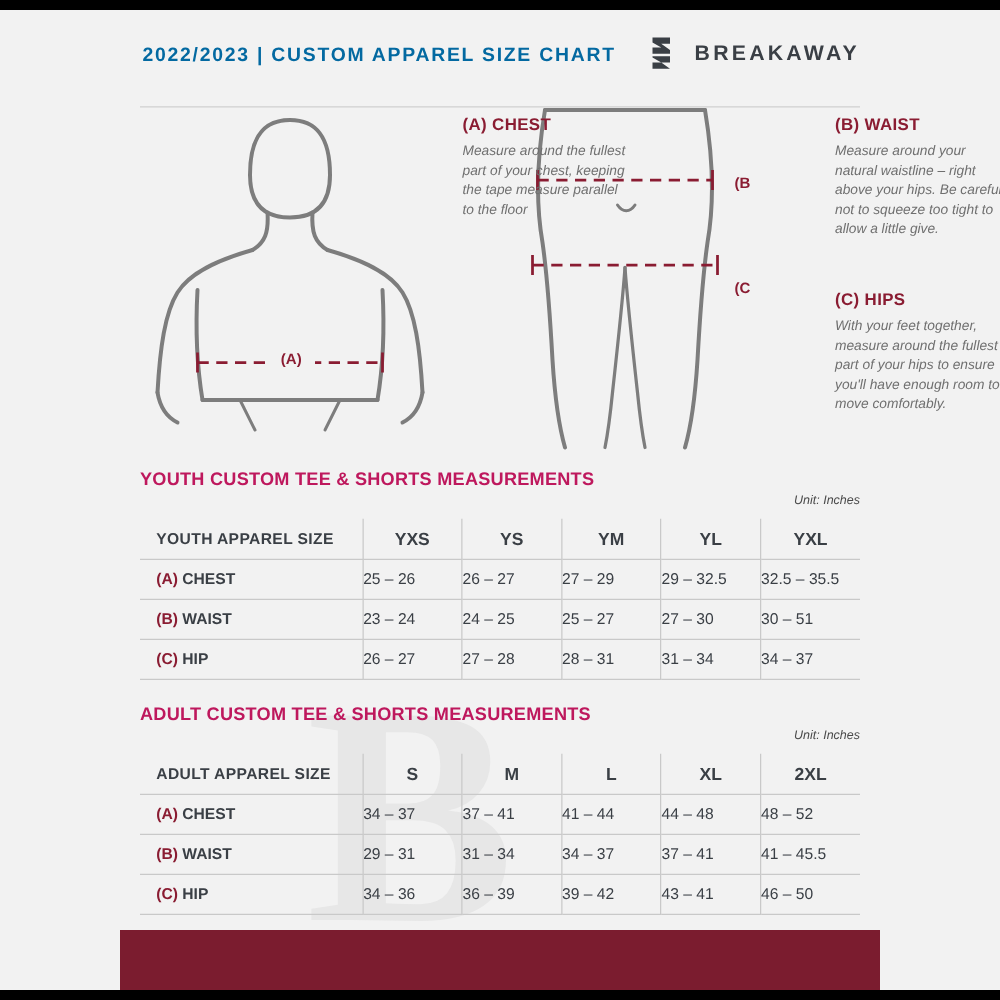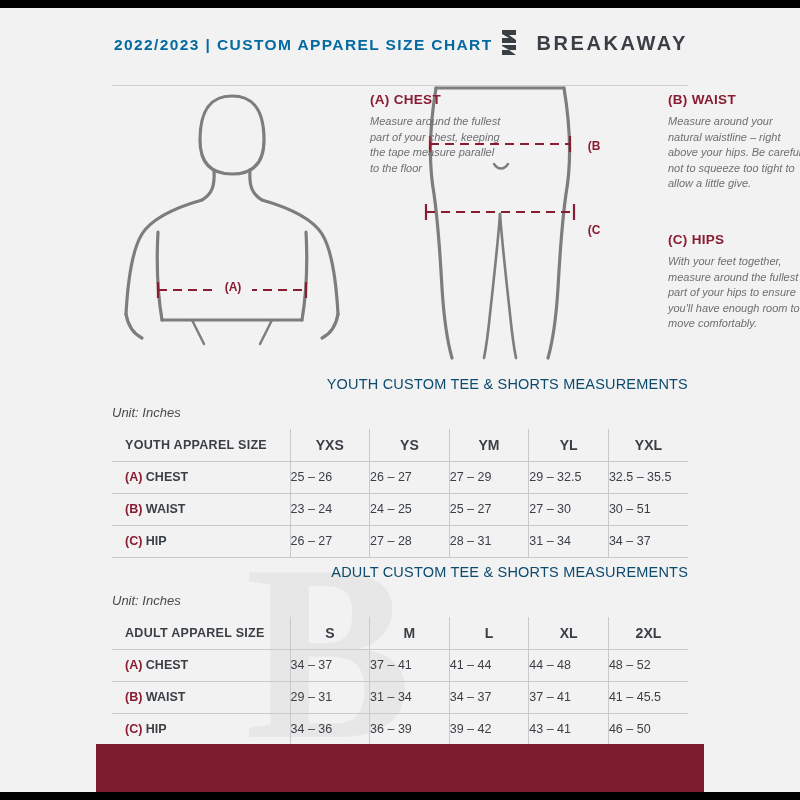--- a/index.html
+++ b/index.html
@@ -54,21 +54,21 @@
     right: 112px; top: 0px;
     display: flex;
     align-items: center;
     gap: 14px;
   }
   .brand-mark {
     width: 26px; height: 30px;
     position: relative;
   }
   .brand-name {
-    font-size: 20px;
+    font-size: 17px;
     font-weight: bold;
     letter-spacing: 2.6px;
     color: #3a3f45;
   }
   .header-rule {
     position: absolute;
     left: 112px; top: 57px;
     width: 576px; height: 1px;
     background: #cfcfcf;
   }
@@ -97,32 +97,32 @@
     font-style: italic;
     line-height: 15.5px;
   }
   #co-chest { left: 258px; top: 12px; }
   #co-waist { left: 556px; top: 12px; }
   #co-hips  { left: 556px; top: 152px; }
 
   
   .section { position: absolute; left: 112px; width: 576px; }
   .sec-title {
+    text-align: left;
+    font-size: 14.5px;
+    font-weight: bold;
+    color: #be185d;
+    letter-spacing: .2px;
+  }
+  .sec-unit {
     text-align: right;
-    font-size: 14.5px;
-    font-weight: normal;
-    color: #0c4a6e;
-    letter-spacing: .2px;
-  }
-  .sec-unit {
-    text-align: left;
-    font-size: 13px;
+    font-size: 10px;
     font-style: italic;
     color: #4a4a4a;
-    margin-top: 13px;
+    margin-top: 3px;
     margin-bottom: 9px;
   }
   table {
     width: 576px;
     border-collapse: collapse;
     table-layout: fixed;
   }
   th, td {
     border: 1px solid #c9c9c9;
     height: 32px;

